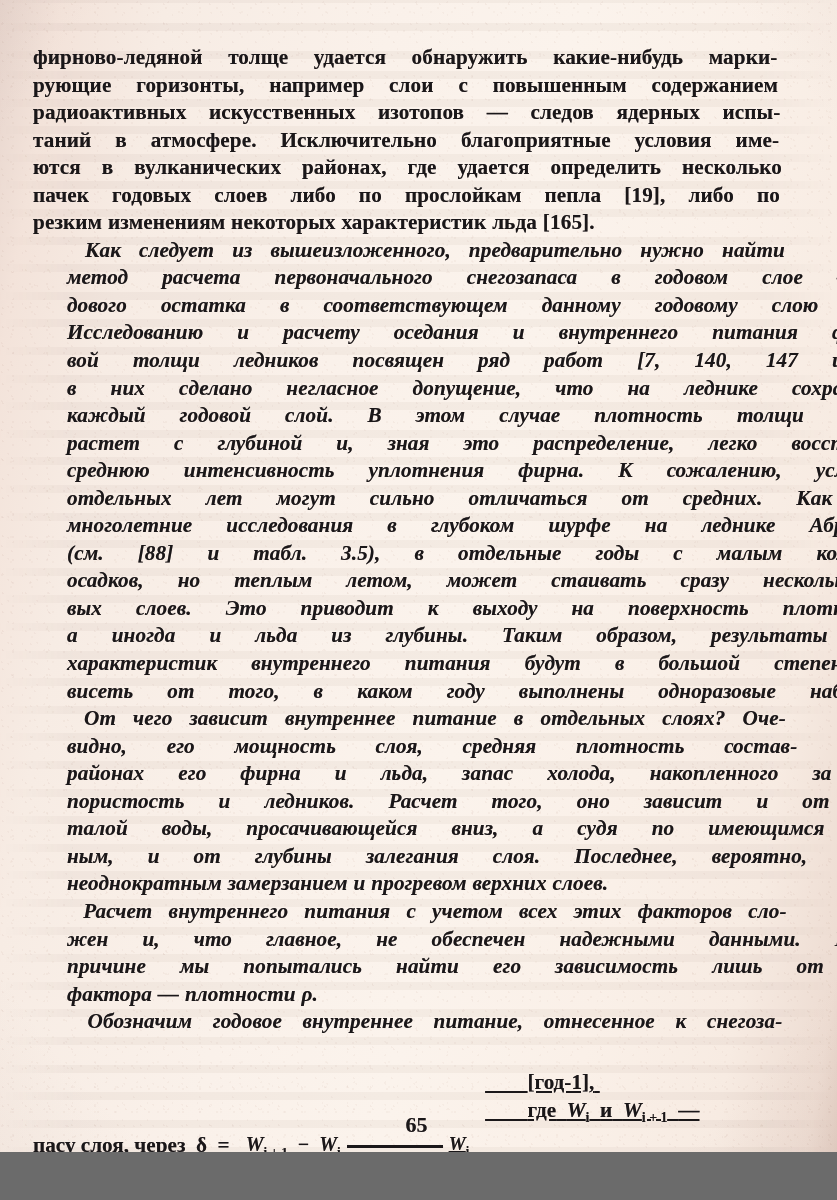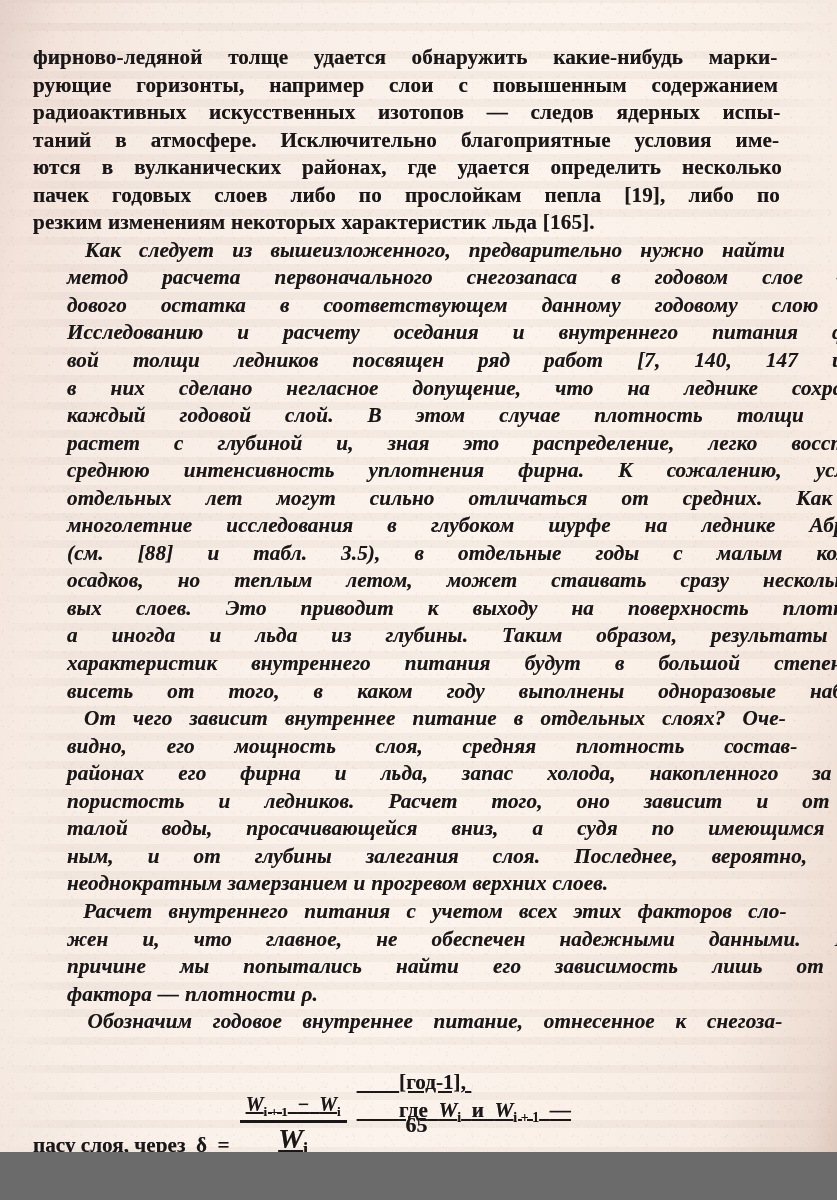--- a/index.html
+++ b/index.html
@@ -112,29 +112,29 @@
     font-weight: 700;
     line-height: 27.55px;
     margin: 0;
     color: #1a1719;
     text-shadow: 0 0 .55px rgba(40,28,30,.55);
     text-decoration: underline;
   }
   .eq-lead { white-space: pre; }
   .frac {
     display: inline-flex;
-    flex-direction: column;
+    flex-direction: row;
     align-items: center;
     margin: 0 10px;
     vertical-align: middle;
     line-height: 1.08;
   }
   .frac .num, .frac .den { padding: 0 6px; white-space: pre; font-weight: 700; }
   .frac .num { font-size: 20px; }
-  .frac .den { font-size: 28px; }
+  .frac .den { font-size: 19px; }
   .frac .bar {
     width: 100%;
     min-width: 96px;
     height: 2.4px;
     background: #1a1719;
     margin: 1px 0 1px;
   }
 
   .eq-tail { white-space: pre; }
 

